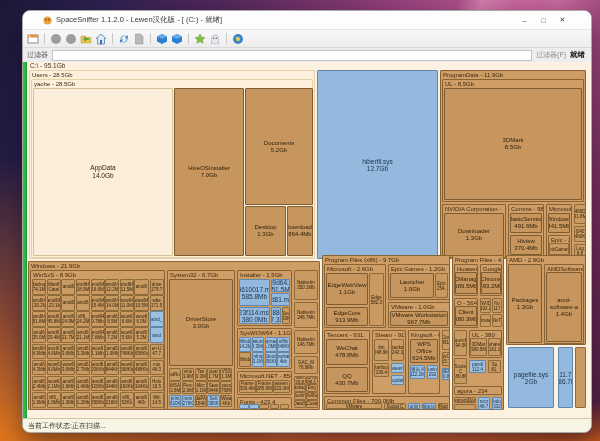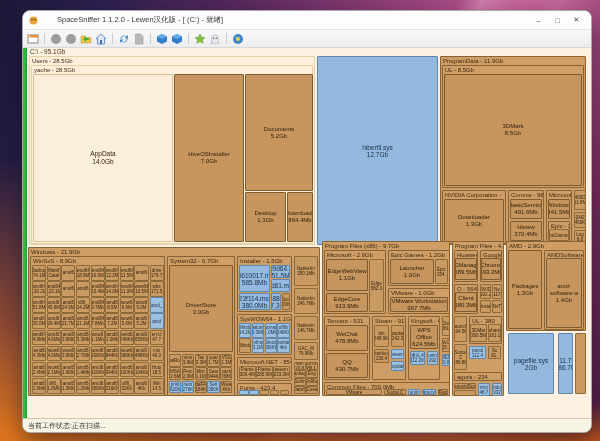--- a/index.html
+++ b/index.html
@@ -6,21 +6,21 @@
   .desktop{position:relative;width:600px;height:441px;overflow:hidden;
     font-family:"Liberation Sans","DejaVu Sans",sans-serif;
     background:
       radial-gradient(ellipse at 6% 98%, rgba(232,125,28,.95) 0%, rgba(225,110,30,.55) 18%, rgba(160,60,60,0) 45%),
       linear-gradient(to top, rgba(210,95,20,.85) 0%, rgba(210,95,20,0) 9%),
       linear-gradient(115deg, transparent 57%, rgba(255,195,220,.38) 60%, rgba(255,160,200,.15) 64%, transparent 68%),
       linear-gradient(105deg,#1d1838 0%,#2d2150 14%,#55285c 32%,#8c3c74 52%,#b85590 68%,#c9699d 78%,#7c2f5d 90%,#4e1f41 100%);}
   .win{position:absolute;left:22px;top:10px;width:568px;height:421px;background:#f2f2f2;
     border:1px solid #a8a8a8;border-radius:8px;box-shadow:0 10px 26px rgba(10,5,25,.5);
     display:flex;flex-direction:column;overflow:hidden;}
-  .titlebar{height:18px;flex:0 0 18px;background:#fdfdfd;display:flex;align-items:center;gap:19px;padding:0 6px;}
+  .titlebar{height:18px;flex:0 0 18px;background:#fdfdfd;display:flex;align-items:center;gap:4px;padding:0 20px;}
   .app-ico{width:9px;height:9px;flex:0 0 9px;}
   .title-text{font-size:7.5px;color:#3a3a3a;white-space:nowrap;overflow:hidden;}
   .tb-controls{margin-left:auto;display:flex;gap:2px;}
   .tb-btn{width:17px;height:13px;font-size:7px;color:#444;display:flex;align-items:center;justify-content:center;border-radius:2px;}
   .menubar{height:13px;flex:0 0 13px;background:#f7f7f7;display:flex;align-items:center;padding:0 4px;font-size:7.5px;color:#222;}
   .menu-item{padding:0 5px;white-space:nowrap;}
   .mdi-controls{margin-left:auto;display:flex;gap:3px;color:#666;font-size:6px;padding-right:3px;}
   .toolbar{height:17px;flex:0 0 17px;background:linear-gradient(#f8f8f8,#ededed);border-top:1px solid #e5e5e5;border-bottom:1px solid #d8d8d8;display:flex;align-items:center;padding:0 4px;gap:3px;}
   .ticon{width:12px;height:12px;display:flex;align-items:center;justify-content:center;}
   .sep{width:1px;height:11px;background:#c9c9c9;margin:0 2px;}
@@ -143,20 +143,26 @@
       <span class="sep"></span>
       <span class="ticon">
           <svg width="12" height="12" viewBox="0 0 12 12">
             <circle cx="6" cy="6" r="5" fill="#3e86c9"></circle>
             <circle cx="6" cy="6" r="2" fill="#f2d23a"></circle>
             <circle cx="4.6" cy="4.4" r="1" fill="#8fc0ea"></circle>
           </svg>
         </span>
     </div>
 
+    <div class="filterbar">
+      <span>过滤器</span>
+      <input class="filter-input" value="" style="">
+      <span class="filter-btn">过滤器(F)</span>
+      <span class="filter-state">就绪</span>
+    </div>
 
     <div class="main">
       <div class="progress-strip"></div>
       <div class="treemap">
           <div class="tm tm-hdr" style="left: 2px; top: 0px; width: 220px; height: 8px;">C:\ - 95.1Gb</div>
           <div class="tm tm-secl" style="left: 1px; top: 8px; width: 286px; height: 189px;">
             <div class="tm-hd">Users - 28.5Gb</div>
           </div>
           <div class="tm tm-secl" style="left: 3px; top: 17px; width: 282px; height: 179px;">
             <div class="tm-hd">yaohe - 28.5Gb</div>

